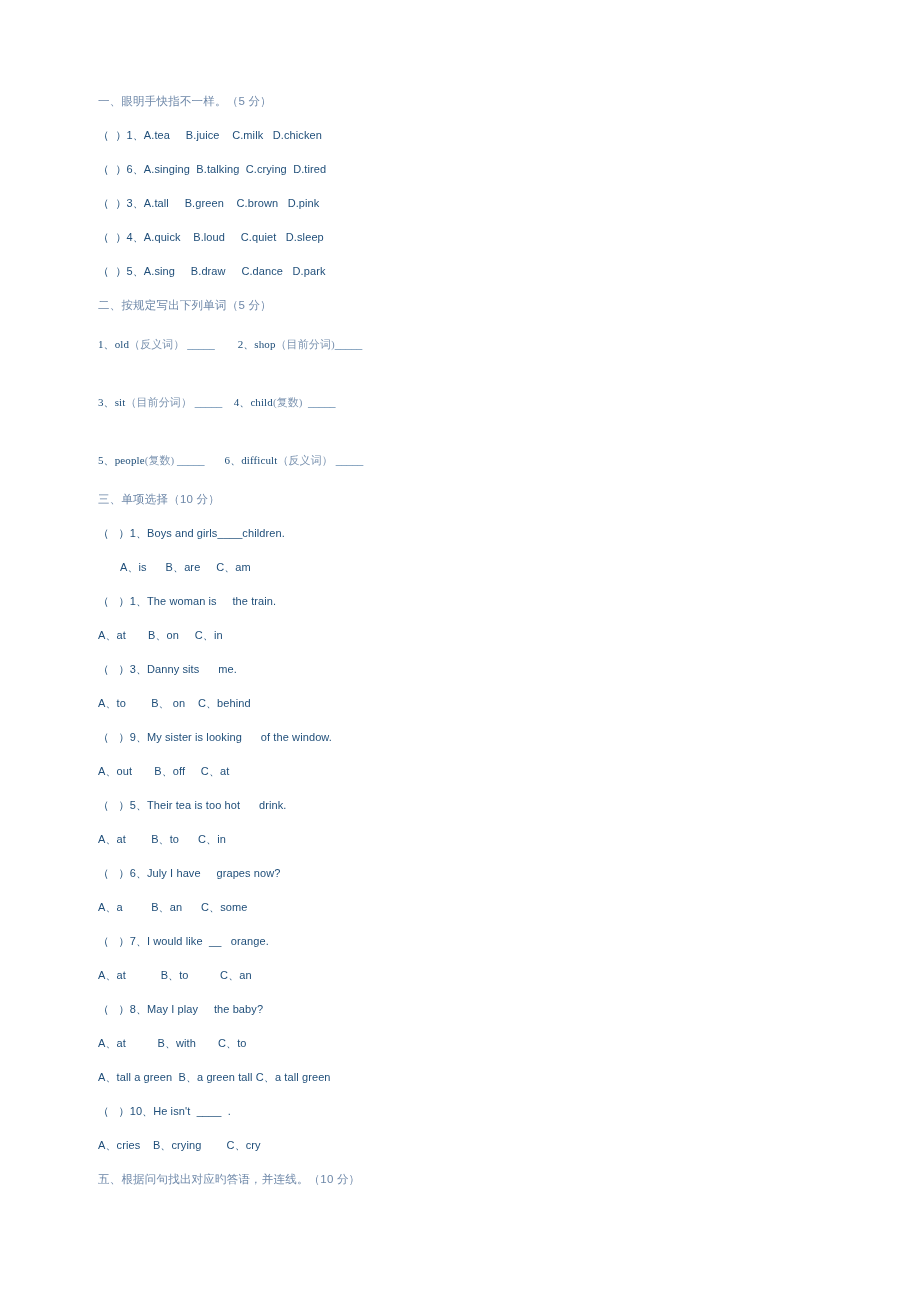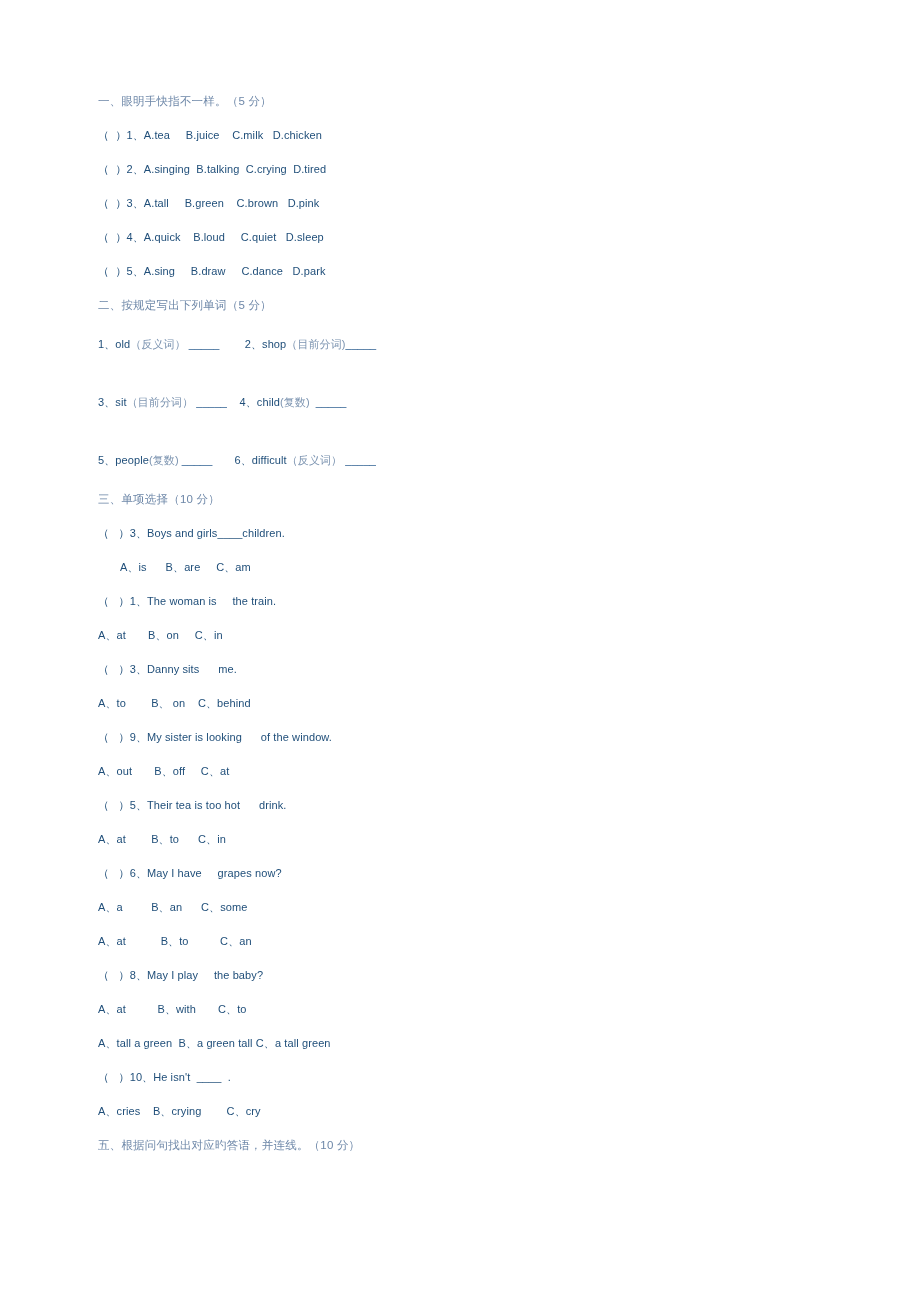--- a/index.html
+++ b/index.html
@@ -45,20 +45,21 @@
     color: #1f4e79;
     font-size: 11px;
     line-height: 34px;
     height: 34px;
     white-space: pre;
     letter-spacing: 0.1px;
   }
   .line.tall {
     line-height: 44px;
     height: 44px;
+    font-family: Liberation Serif, serif;
   }
   .line.indent {
     padding-left: 22px;
   }
 
   
   .cn-note {
     color: #7b93b0;
   }
   .blank {
@@ -68,57 +69,58 @@
   .spacer-14 { height: 14px; }
 </style>
 </head>
 <body>
 
 <div class="page">
   <div class="content">
 
     <div class="sec-head">一、眼明手快指不一样。（5 分）</div>
     <div class="line">（  ）1、A.tea     B.juice    C.milk   D.chicken</div>
-    <div class="line">（  ）2、A.singing  B.talking  C.crying  D.tired</div>
+    <div class="line">（  ）6、A.singing  B.talking  C.crying  D.tired</div>
     <div class="line">（  ）3、A.tall     B.green    C.brown   D.pink</div>
     <div class="line">（  ）4、A.quick    B.loud     C.quiet   D.sleep</div>
     <div class="line">（  ）5、A.sing     B.draw     C.dance   D.park</div>
 
     <div class="sec-head">二、按规定写出下列单词（5 分）</div>
 
     <div class="line tall"><span>1、</span><span>old</span><span class="cn-note">（反义词）</span><span class="blank"> _____</span><span>        </span><span>2、</span><span>shop</span><span class="cn-note">（目前分词)</span><span class="blank">_____</span></div>
 
     <div class="spacer-14"></div>
 
     <div class="line tall"><span>3、</span><span>sit</span><span class="cn-note">（目前分词）</span><span class="blank"> _____</span><span>    </span><span>4、</span><span>child</span><span class="cn-note">(复数)</span><span class="blank">  _____</span></div>
 
     <div class="spacer-14"></div>
 
     <div class="line tall"><span>5、</span><span>people</span><span class="cn-note">(复数)</span><span class="blank"> _____</span><span>       </span><span>6、</span><span>difficult</span><span class="cn-note">（反义词）</span><span class="blank"> _____</span></div>
 
     <div class="sec-head">三、单项选择（10 分）</div>
 
-    <div class="line">（   ）3、Boys and girls____children.</div>
+    <div class="line">（   ）1、Boys and girls____children.</div>
     <div class="line indent">A、is      B、are     C、am</div>
 
     <div class="line">（   ）1、The woman is     the train.</div>
     <div class="line">A、at       B、on     C、in</div>
 
     <div class="line">（   ）3、Danny sits      me.</div>
     <div class="line">A、to        B、 on    C、behind</div>
 
     <div class="line">（   ）9、My sister is looking      of the window.</div>
     <div class="line">A、out       B、off     C、at</div>
 
     <div class="line">（   ）5、Their tea is too hot      drink.</div>
     <div class="line">A、at        B、to      C、in</div>
 
-    <div class="line">（   ）6、May I have     grapes now?</div>
+    <div class="line">（   ）6、July I have     grapes now?</div>
     <div class="line">A、a         B、an      C、some</div>
 
+    <div class="line">（   ）7、I would like  __   orange.</div>
     <div class="line">A、at           B、to          C、an</div>
 
     <div class="line">（   ）8、May I play     the baby?</div>
     <div class="line">A、at          B、with       C、to</div>
 
     <div class="line">A、tall a green  B、a green tall C、a tall green</div>
 
     <div class="line">（   ）10、He isn't  ____  .</div>
     <div class="line">A、cries    B、crying        C、cry</div>
 

